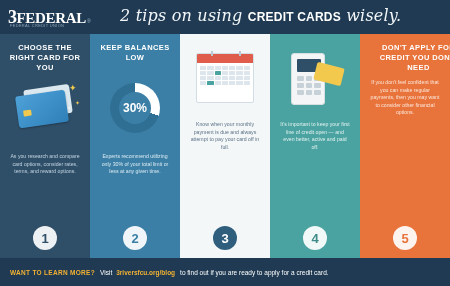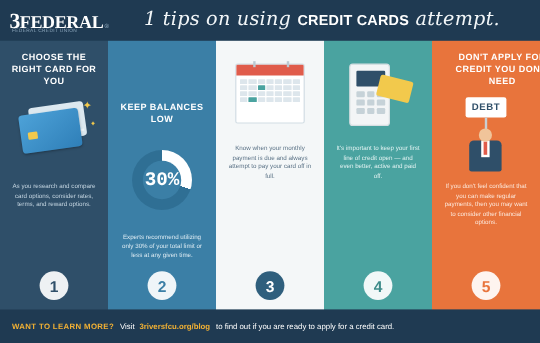--- a/index.html
+++ b/index.html
@@ -90,21 +90,21 @@
     font-size: 13px; font-weight: bold;
     background: rgba(255,255,255,0.92);
   }
   
   .c1 { background: #2f4f69; }
   .c1 .col-title { color: #ffffff; }
   .c1 .col-body  { color: #c3d4e0; }
   .c1 .col-num   { color: #2f4f69; }
 
   .c2 { background: #3b7fa6; }
-  .c2 .col-title { color: #ffffff; margin-top: 42px; }
+  .c2 .col-title { color: #ffffff; }
   .c2 .col-body  { color: #dbeaf2; }
   .c2 .col-num   { color: #3b7fa6; }
 
   .c3 { background: #f4f7f8; }
   .c3 .col-title { color: #2f5f7d; }
   .c3 .col-body  { color: #5b7286; }
   .c3 .col-num   { background: #2f5f7d; color: #ffffff; }
 
   .c4 { background: #4aa3a0; }
   .c4 .col-title { color: #ffffff; }
@@ -170,21 +170,21 @@
   .donut {
     position: absolute; left: 17px; top: 6px;
     width: 50px; height: 50px; border-radius: 50%;
     background: conic-gradient(#ffffff 0 30%, #2f6f94 30% 100%);
   }
   .donut-hole {
     position: absolute; left: 26px; top: 15px;
     width: 32px; height: 32px; border-radius: 50%;
     background: #3b7fa6;
     display: flex; align-items: center; justify-content: center;
-    color: #ffffff; font-size: 16px; font-weight: bold; font-family: Liberation Mono, monospace;
+    color: #ffffff; font-size: 12px; font-weight: bold;
   }
   
   .cal {
     position: absolute; left: 13px; top: 8px;
     width: 58px; height: 50px; background: #ffffff;
     border: 1px solid #d2dde4; border-radius: 2px;
   }
   .cal-head {
     height: 9px; background: #e05c4b;
     border-radius: 1px 1px 0 0;
@@ -256,21 +256,21 @@
 <div class="infographic">
 
   <div class="header">
     <div class="logo">
       <span class="logo-3">3</span>
       <span class="logo-rivers">FEDERAL</span>
       <span class="logo-tm">®</span>
     </div>
     <div class="logo-sub">FEDERAL CREDIT UNION</div>
     <div class="headline">
-      <span class="hl-script">1 tips on using </span><span class="hl-bold">CREDIT CARDS</span><span class="hl-script"> attempt.</span>
+      <span class="hl-script">2 tips on using </span><span class="hl-bold">CREDIT CARDS</span><span class="hl-script"> wisely.</span>
     </div>
   </div>
 
   <div class="columns">
 
     <div class="col c1">
       <div class="col-title">CHOOSE THE RIGHT CARD FOR YOU</div>
       <div class="col-art">
         <div class="card-back">
           <div class="card-stripe"></div>
@@ -355,28 +355,20 @@
           </div>
         </div>
         <div class="pos-card"></div>
       </div>
       <div class="col-body">It's important to keep your first line of credit open — and even better, active and paid off.</div>
       <div class="col-num">4</div>
     </div>
 
     <div class="col c5">
       <div class="col-title">DON'T APPLY FOR CREDIT YOU DON'T NEED</div>
-      <div class="col-art">
-        <div class="sign">DEBT</div>
-        <div class="sign-stick"></div>
-        <div class="person-body"></div>
-        <div class="person-shirt"></div>
-        <div class="person-tie"></div>
-        <div class="person-head"></div>
-      </div>
       <div class="col-body">If you don't feel confident that you can make regular payments, then you may want to consider other financial options.</div>
       <div class="col-num">5</div>
     </div>
 
   </div>
 
   <div class="footer">
     <span class="footer-cta">WANT TO LEARN MORE?</span>
     <span class="footer-text">Visit</span>
     <span class="footer-link" style="margin-left:4px;">3riversfcu.org/blog</span>

